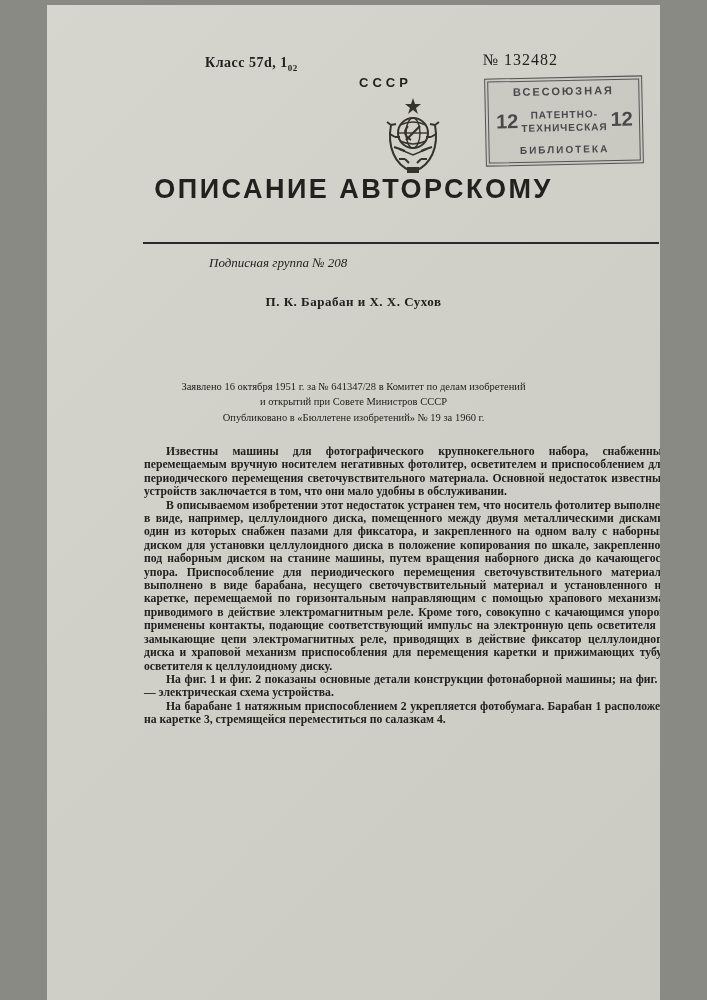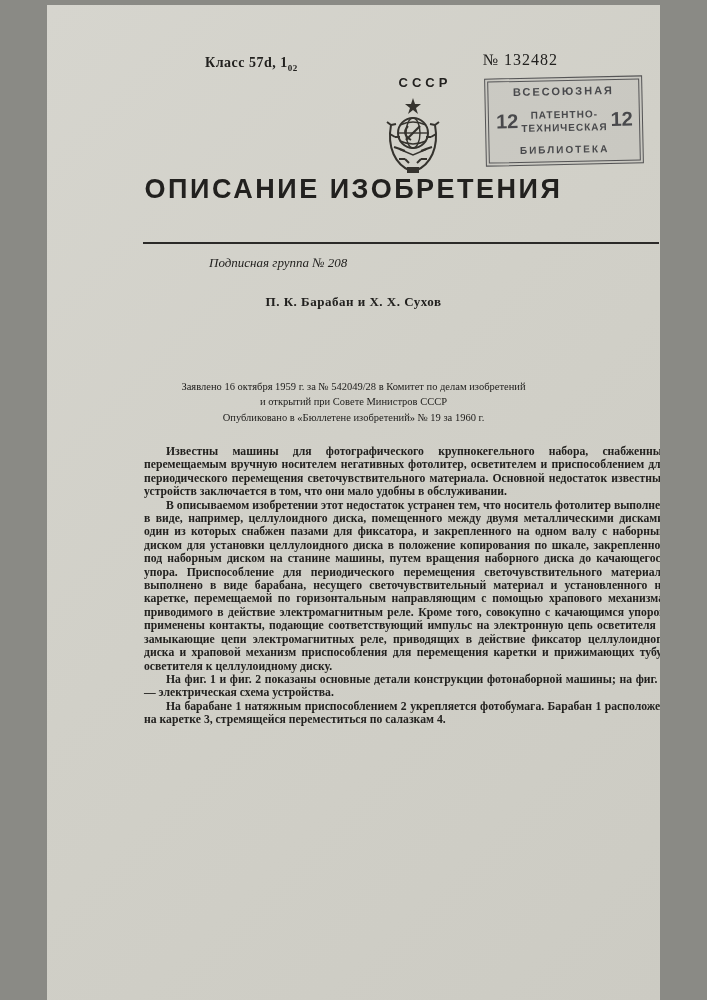--- a/index.html
+++ b/index.html
@@ -15,22 +15,22 @@
   .class-label {
     position:absolute; left:158px; top:50px;
     font-size:14px; font-weight:bold; letter-spacing:0.5px;
   }
   .class-label sub { font-size:9px; }
   .doc-number {
     position:absolute; right:102px; top:46px;
     font-size:16px; font-weight:normal; letter-spacing:1px;
   }
   .country {
-    position:absolute; left:328px; top:70px; width:100px;
-    text-align:center; font-family:"Liberation Sans", sans-serif;
+    position:absolute; left:312px; top:70px; width:100px;
+    text-align:left; font-family:"Liberation Sans", sans-serif;
     font-size:13px; font-weight:bold; letter-spacing:4px;
   }
   .emblem { position:absolute; left:330px; top:92px; }
   .stamp {
     position:absolute; left:438px; top:72px; width:158px; height:88px;
     border:4px double rgba(45,46,50,0.75);
     color:rgba(40,41,46,0.8);
     transform:rotate(-1.2deg);
     font-family:"Liberation Sans", sans-serif;
     display:flex; flex-direction:column; justify-content:space-between;
@@ -121,31 +121,31 @@
       <span class="stamp-num">12</span>
       <span class="stamp-mid-text">
         <span>ПАТЕНТНО-</span><br>
         <span>ТЕХНИЧЕСКАЯ</span>
       </span>
       <span class="stamp-num">12</span>
     </div>
     <div class="stamp-line4">БИБЛИОТЕКА</div>
   </div>
 
-  <div class="doc-title">ОПИСАНИЕ ИЗОБРЕТЕНИЯ</div>
+  <div class="doc-title">ОПИСАНИЕ АВТОРСКОМУ</div>
 
   <div class="rule"></div>
 
   <div class="subscription">Подписная группа № 208</div>
 
   <div class="authors">П. К. Барабан и Х. Х. Сухов</div>
 
 
   <div class="filing">
-    <span>Заявлено 16 октября 1959 г. за № 542049/28 в Комитет по делам изобретений</span><br>
+    <span>Заявлено 16 октября 1951 г. за № 641347/28 в Комитет по делам изобретений</span><br>
     <span>и открытий при Совете Министров СССР</span>
   </div>
 
   <div class="published">Опубликовано в «Бюллетене изобретений» № 19 за 1960 г.</div>
 
   <div class="body-text">
     <p>Известны машины для фотографического крупнокегельного набора, снабженные перемещаемым вручную носителем негативных фотолитер, осветителем и приспособлением для периодического перемещения светочувствительного материала. Основной недостаток известных устройств заключается в том, что они мало удобны в обслуживании.</p>
     <p>В описываемом изобретении этот недостаток устранен тем, что носитель фотолитер выполнен в виде, например, целлулоидного диска, помещенного между двумя металлическими дисками, один из которых снабжен пазами для фиксатора, и закрепленного на одном валу с наборным диском для установки целлулоидного диска в положение копирования по шкале, закрепленной под наборным диском на станине машины, путем вращения наборного диска до качающегося упора. Приспособление для периодического перемещения светочувствительного материала выполнено в виде барабана, несущего светочувствительный материал и установленного на каретке, перемещаемой по горизонтальным направляющим с помощью храпового механизма, приводимого в действие электромагнитным реле. Кроме того, совокупно с качающимся упором применены контакты, подающие соответствующий импульс на электронную цепь осветителя и замыкающие цепи электромагнитных реле, приводящих в действие фиксатор целлулоидного диска и храповой механизм приспособления для перемещения каретки и прижимающих тубус осветителя к целлулоидному диску.</p>
     <p>На фиг. 1 и фиг. 2 показаны основные детали конструкции фотонаборной машины; на фиг. 3 — электрическая схема устройства.</p>
     <p>На барабане 1 натяжным приспособлением 2 укрепляется фотобумага. Барабан 1 расположен на каретке 3, стремящейся переместиться по салазкам 4.</p>

